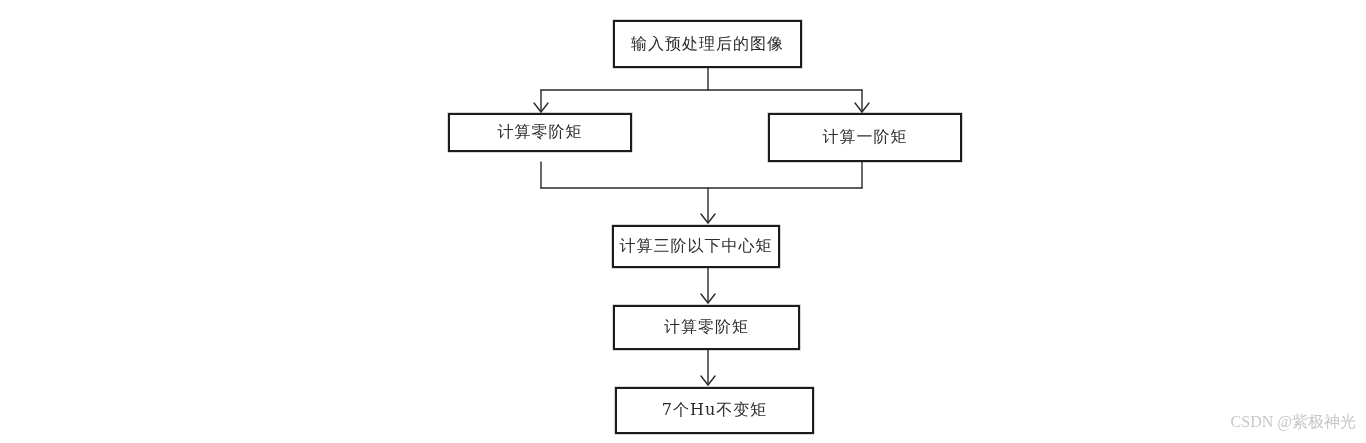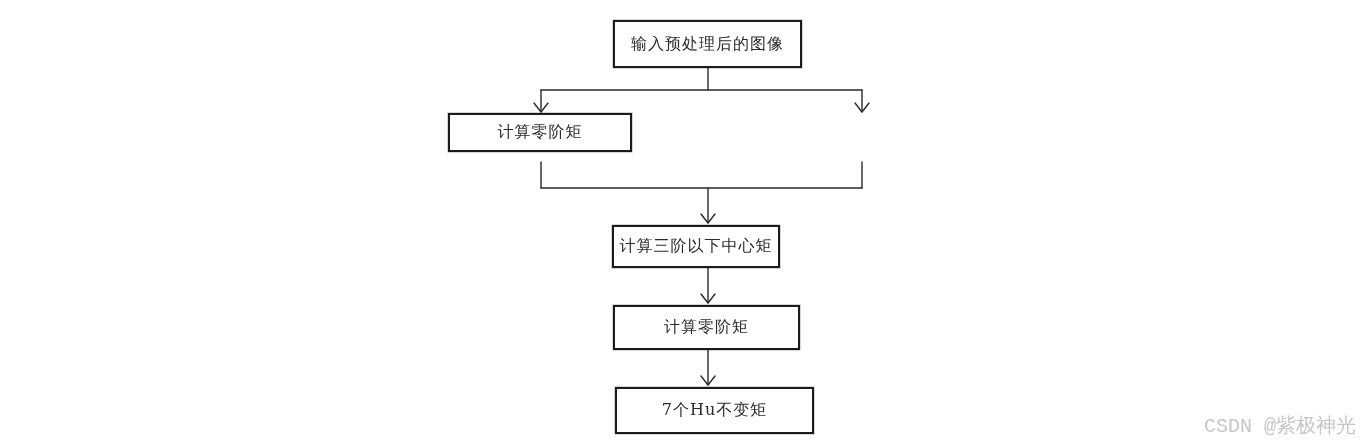--- a/index.html
+++ b/index.html
@@ -43,23 +43,23 @@
   .node-input    { left: 613px; top:  20px; width: 189px; height: 48px; }
   .node-zero     { left: 448px; top: 113px; width: 184px; height: 39px; }
   .node-first    { left: 768px; top: 113px; width: 194px; height: 49px; }
   .node-central  { left: 612px; top: 225px; width: 168px; height: 43px; }
   .node-norm     { left: 613px; top: 305px; width: 187px; height: 45px; }
   .node-hu       { left: 615px; top: 387px; width: 199px; height: 47px; }
   .watermark {
     position: absolute;
     right: 10px;
     top: 412px;
-    font-size: 20px;
+    font-size: 16px;
     color: var(--watermark);
-    font-family: Liberation Mono, monospace;
+    font-family: Liberation Serif, serif;
     white-space: nowrap;
   }
 </style>
 </head>
 <body>
 
 <div class="canvas">
 
   <svg class="connectors" viewBox="0 0 1366 443">
     <g stroke="#2a2a2a" stroke-width="1.4" fill="none" stroke-linecap="round">
@@ -86,20 +86,21 @@
 
       <path d="M708 350 L708 384"></path>
       <path d="M701 376 L708 385 L715 376"></path>
     </g>
   </svg>
 
   <div class="node node-input">输入预处理后的图像</div>
 
   <div class="node node-zero">计算零阶矩</div>
 
+  <div class="node node-first">计算一阶矩</div>
 
   <div class="node node-central">计算三阶以下中心矩</div>
 
   <div class="node node-norm">计算零阶矩</div>
 
   <div class="node node-hu">7个Hu不变矩</div>
 
   <div class="watermark">CSDN @紫极神光</div>
 
 </div>

